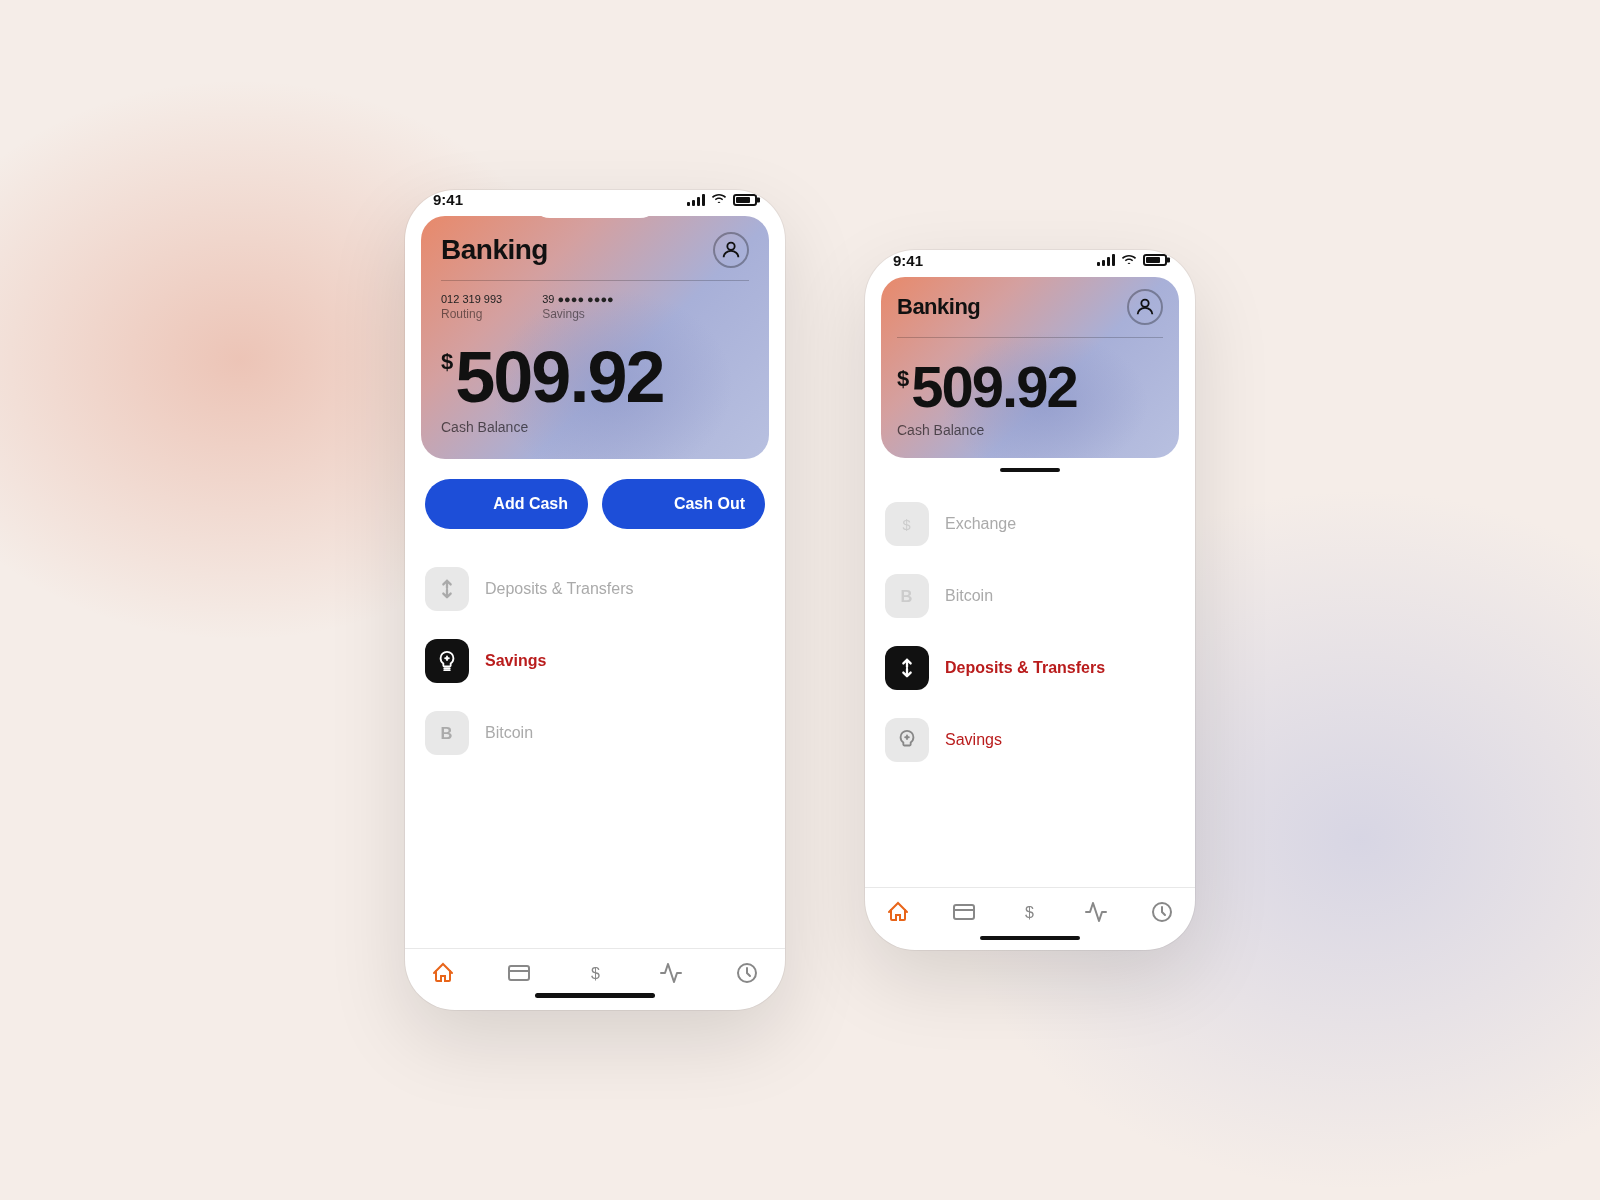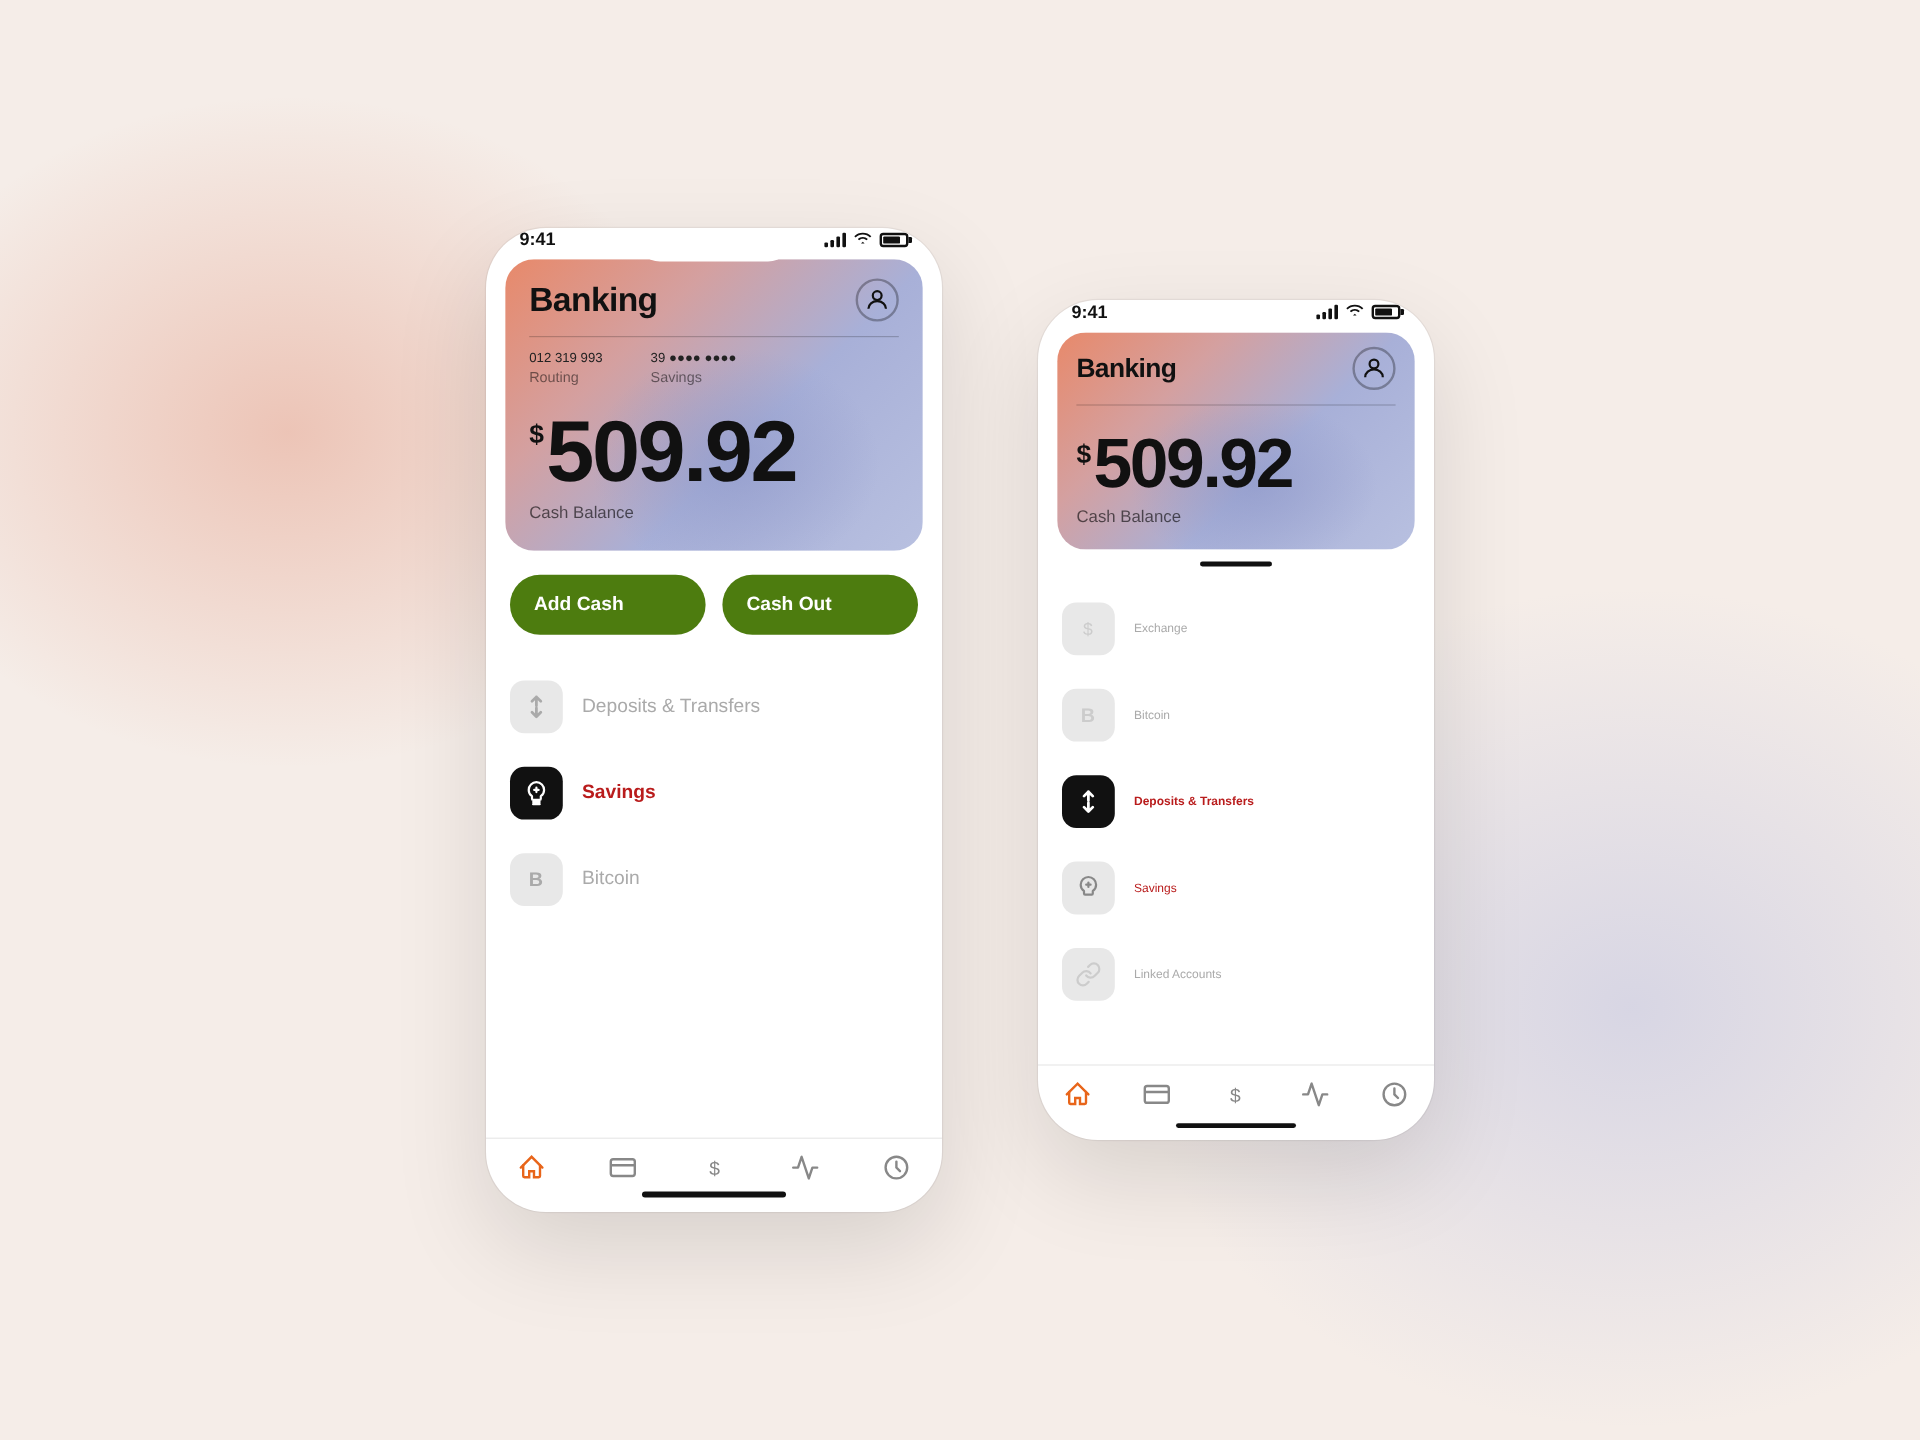--- a/index.html
+++ b/index.html
@@ -250,29 +250,29 @@
 
     
     .action-buttons {
       display: flex;
       gap: 14px;
       padding: 20px 20px 24px;
     }
 
     .btn-action {
       flex: 1;
-      background: #4d7c0f;
+      background: #1d4ed8;
       color: white;
       border: none;
       border-radius: 50px;
       padding: 16px 20px;
       font-size: 16px;
       font-weight: 600;
       cursor: pointer;
-      text-align: left;
+      text-align: right;
     }
 
     
     .home-indicator {
       width: 120px;
       height: 5px;
       background: #111;
       border-radius: 3px;
       margin: 0 auto 12px;
     }
@@ -348,21 +348,21 @@
       height: 24px;
     }
 
     
     .phone-large .balance-number { font-size: 72px; }
     .phone-large .banking-title { font-size: 28px; }
 
     
     .phone-small .balance-number { font-size: 58px; }
     .phone-small .banking-title { font-size: 22px; }
-    .phone-small .menu-item-label { font-size: 10px; text-align: center; }
+    .phone-small .menu-item-label { font-size: 16px; text-align: center; }
 
     .phone-content {
       display: flex;
       flex-direction: column;
       height: 100%;
     }
 
     
     .small-header-gradient {
       background: linear-gradient(135deg, #e8896a 0%, #d4a0a0 30%, #a8b0d8 60%, #b8c0e0 100%);
@@ -602,29 +602,20 @@
         <div class="menu-icon menu-icon-light">
           <svg viewBox="0 0 24 24" fill="none" stroke="#888" stroke-width="2" stroke-linecap="round" stroke-linejoin="round" width="22" height="22">
             <path d="M12 2C8.13 2 5 5.13 5 9c0 2.38 1.19 4.47 3 5.74V17a1 1 0 001 1h6a1 1 0 001-1v-2.26C17.81 13.47 19 11.38 19 9c0-3.87-3.13-7-7-7z"></path>
             <line x1="12" y1="11" x2="12" y2="7"></line>
             <line x1="10" y1="9" x2="14" y2="9"></line>
           </svg>
         </div>
         <span class="menu-item-label">Savings</span>
       </div>
 
-      <div class="menu-item">
-        <div class="menu-icon menu-icon-light">
-          <svg viewBox="0 0 24 24" fill="none" stroke="#ccc" stroke-width="2" stroke-linecap="round" stroke-linejoin="round" width="22" height="22">
-            <path d="M10 13a5 5 0 007.54.54l3-3a5 5 0 00-7.07-7.07l-1.72 1.71"></path>
-            <path d="M14 11a5 5 0 00-7.54-.54l-3 3a5 5 0 007.07 7.07l1.71-1.71"></path>
-          </svg>
-        </div>
-        <span class="menu-item-label inactive">Linked Accounts</span>
-      </div>
     </div>
 
     <div class="tab-bar">
       <div class="tab-item">
         <svg viewBox="0 0 24 24" fill="none" width="22" height="22">
           <path d="M3 12L12 3l9 9" stroke="#e8651a" stroke-width="2" stroke-linecap="round"></path>
           <path d="M5 10v9a1 1 0 001 1h4v-5h4v5h4a1 1 0 001-1v-9" stroke="#e8651a" stroke-width="2" stroke-linecap="round"></path>
         </svg>
       </div>
       <div class="tab-item">

